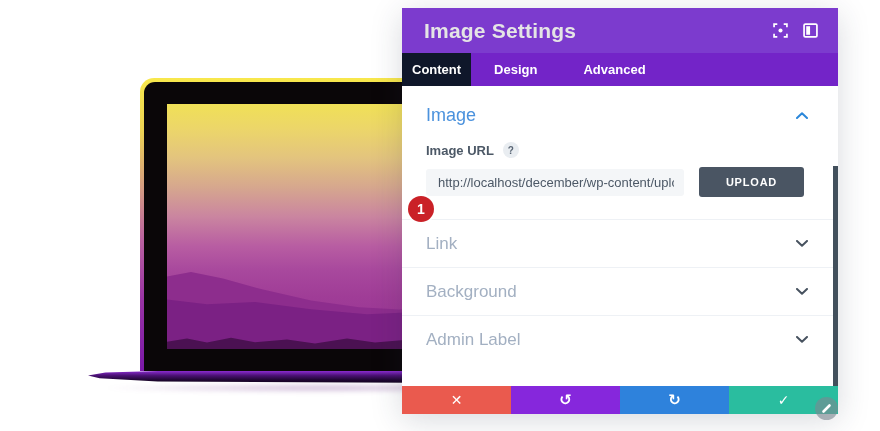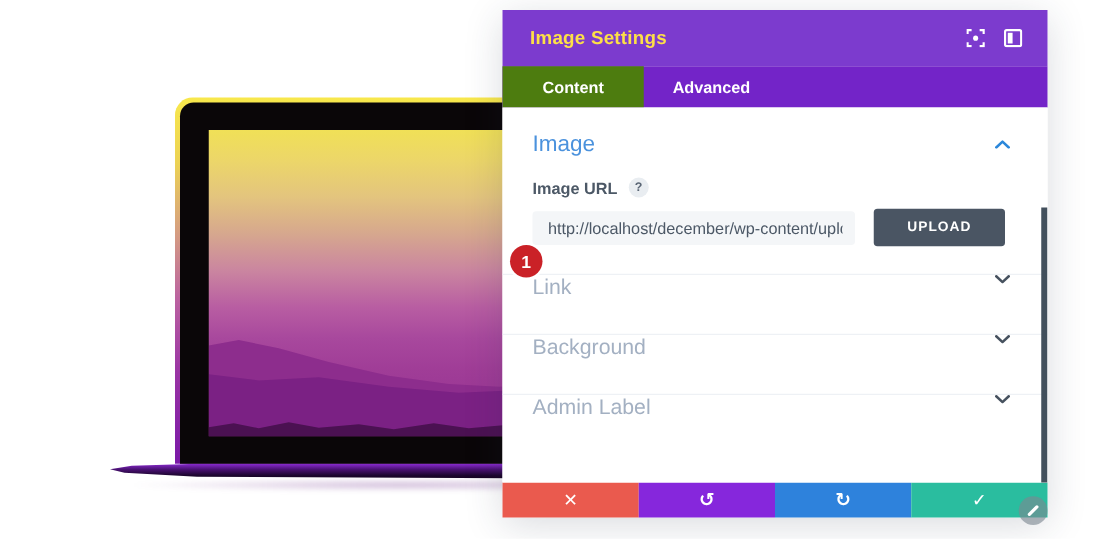--- a/index.html
+++ b/index.html
@@ -27,27 +27,27 @@
   .base-shadow { position:absolute; left:100px; top:383px; width:440px; height:10px;
     background:radial-gradient(ellipse at center, rgba(100,30,130,0.30) 0%, rgba(100,30,130,0) 70%);
     filter:blur(2px); }
 
   
   .modal { position:absolute; left:402px; top:8px; width:436px; height:406px;
     display:flex; flex-direction:column; background:#ffffff;
     box-shadow:0 6px 30px rgba(40,50,70,0.18); }
   .m-header { height:45px; flex:0 0 45px; background:#7c3bce; display:flex; align-items:center;
     padding:0 20px 0 22px; }
-  .m-title { color:#fde047; font-size:15px; font-weight:bold; letter-spacing:0.2px; flex:1; }
+  .m-title { color:#e5e5e5; font-size:21px; font-weight:bold; letter-spacing:0.2px; flex:1; }
   .h-icon { width:15px; height:15px; margin-left:15px; cursor:pointer; display:block; }
 
   .m-tabs { height:33px; flex:0 0 33px; background:#7324c8; display:flex; align-items:stretch; }
   .tab { color:#ffffff; font-size:13px; font-weight:bold; display:flex; align-items:center;
     padding:0 23px; cursor:pointer; }
-  .tab.active { background:#4d7c0f; padding:0 32px; }
+  .tab.active { background:#0f172a; padding:0 10px; }
 
   .m-search { height:33px; flex:0 0 33px; background:#f3f6f8; display:flex; align-items:center;
     padding:0 30px 0 24px; border-bottom:1px solid #e9edf1; }
   .search-text { flex:1; border:none; outline:none; background:transparent; color:#a3adbb;
     font-size:13px; font-weight:bold; font-family:inherit; }
   .search-text::placeholder { color:#a3adbb; opacity:1; }
 
   .m-body { flex:1; background:#ffffff; overflow:hidden; position:relative; }
   .sec-image { padding:19px 30px 22px 24px; }
   .sec-head { display:flex; align-items:center; justify-content:space-between; cursor:pointer; }
@@ -58,21 +58,21 @@
     color:#5a6675; font-size:10px; font-weight:bold; display:flex; align-items:center;
     justify-content:center; cursor:pointer; }
   .input-row { display:flex; margin-top:9px; align-items:center; }
   .url-input { width:258px; height:27px; background:#f4f6f8; border:none; outline:none;
     border-radius:3px; padding:0 10px 0 12px; font-size:13px; color:#4c5866;
     font-family:inherit; }
   .upload-btn { margin-left:15px; width:105px; height:30px; background:#4a5563; color:#ffffff;
     border:none; border-radius:3px; font-size:11px; font-weight:bold; letter-spacing:0.8px;
     cursor:pointer; font-family:inherit; }
   .divider { height:1px; background:#eef1f5; }
-  .c-row { height:47px; display:flex; justify-content:space-between;
+  .c-row { height:47px; display:flex; align-items:center; justify-content:space-between;
     padding:0 30px 0 24px; cursor:pointer; }
   .c-title { color:#a3b0c2; font-size:17px; }
 
   .scrollbar { position:absolute; right:0; top:80px; width:5px; height:257px; background:#42505c; }
 
   .m-footer { height:28px; flex:0 0 28px; display:flex; }
   .f-btn { flex:1; border:none; display:flex; align-items:center; justify-content:center;
     color:#ffffff; font-size:14px; font-weight:bold; cursor:pointer;
     font-family:"Liberation Sans","DejaVu Sans",sans-serif; }
   .f-discard { background:#ea5a4e; }
@@ -117,20 +117,21 @@
         <circle cx="7" cy="7" r="1.9" fill="#ffffff"></circle>
       </svg>
       <svg class="h-icon" viewBox="0 0 14 14">
         <rect x="1" y="1" width="12" height="12" rx="1.2" fill="none" stroke="#ffffff" stroke-width="1.6"></rect>
         <rect x="3" y="3" width="3.6" height="8" fill="#ffffff"></rect>
       </svg>
     </div>
 
     <div class="m-tabs">
       <div class="tab active">Content</div>
+      <div class="tab">Design</div>
       <div class="tab">Advanced</div>
     </div>
 
 
     <div class="m-body">
 
       <div class="sec-image">
         <div class="sec-head">
           <span class="sec-title-open">Image</span>
           <svg width="12" height="7" viewBox="0 0 12 7">

